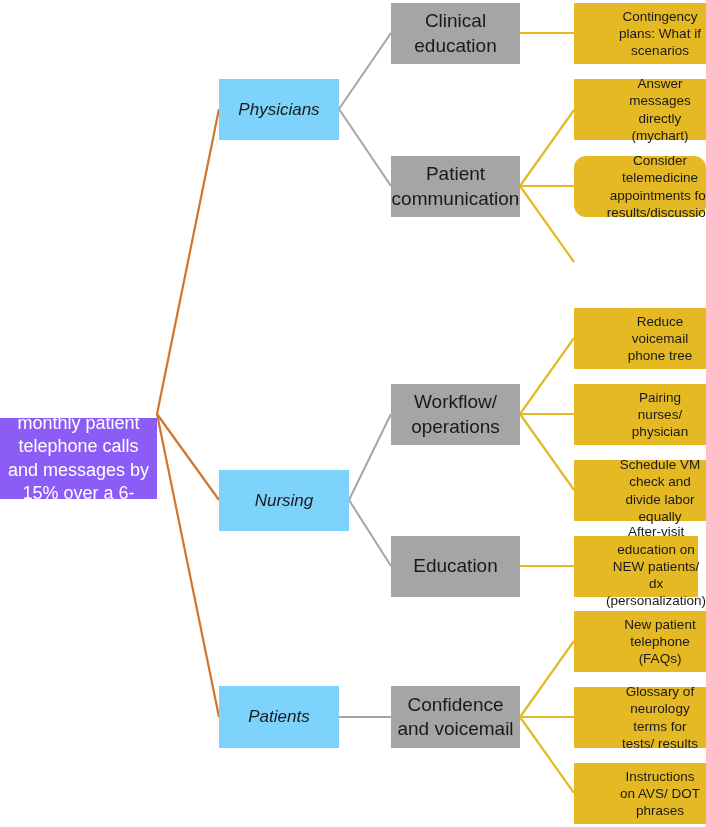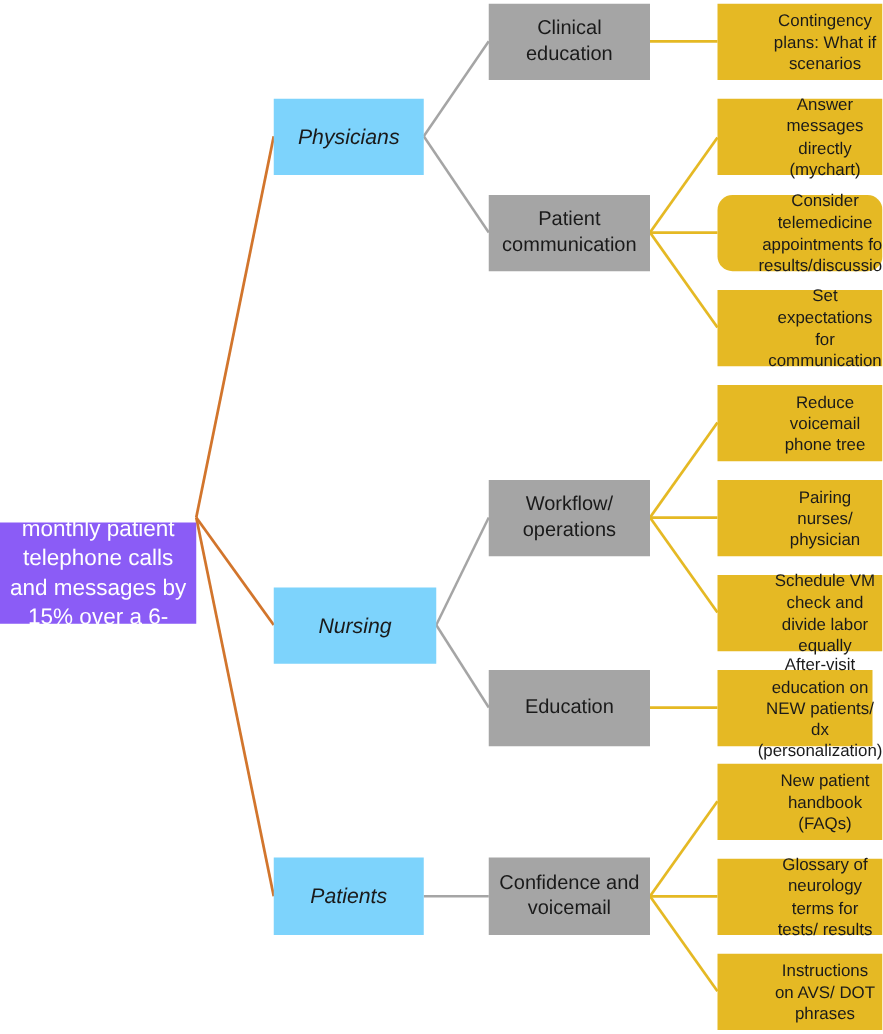--- a/index.html
+++ b/index.html
@@ -44,21 +44,21 @@
   }
   .node-group {
     background: #7dd3fc;
     color: #1a1a1a;
     font-size: 17px;
     font-style: italic;
   }
   .node-theme {
     background: #A5A5A5;
     color: #1a1a1a;
-    font-size: 16px;
+    font-size: 19px;
   }
   .node-idea {
     background: #E5B924;
     color: #1a1a1a;
     font-size: 13.5px;
     padding-left: 44px;
   }
 </style>
 </head>
 <body>
@@ -128,37 +128,34 @@
 
   <div class="node node-idea" style="left:574px; top:3px; width:132px; height:61px;">
     <span>Contingency plans: What if scenarios</span>
   </div>
   <div class="node node-idea" style="left:574px; top:79px; width:132px; height:61px;">
     <span>Answer messages directly (mychart)</span>
   </div>
   <div class="node node-idea" style="left:574px; top:156px; width:132px; height:61px;border-radius:12px;">
     <span>Consider telemedicine appointments for results/discussion</span>
   </div>
-  <div class="node node-idea" style="left:574px; top:232px; width:132px; height:61px;">
-    <span>Set expectations for communication</span>
-  </div>
   <div class="node node-idea" style="left:574px; top:308px; width:132px; height:61px;">
     <span>Reduce voicemail phone tree</span>
   </div>
   <div class="node node-idea" style="left:574px; top:384px; width:132px; height:61px;">
     <span>Pairing nurses/ physician</span>
   </div>
   <div class="node node-idea" style="left:574px; top:460px; width:132px; height:61px;">
     <span>Schedule VM check and divide labor equally</span>
   </div>
   <div class="node node-idea" style="left:574px; top:536px; width:124px; height:61px;">
     <span>After-visit education on NEW patients/ dx (personalization)</span>
   </div>
   <div class="node node-idea" style="left:574px; top:611px; width:132px; height:61px;">
-    <span>New patient handbook (FAQs)</span>
+    <span>New patient telephone (FAQs)</span>
   </div>
   <div class="node node-idea" style="left:574px; top:687px; width:132px; height:61px;">
     <span>Glossary of neurology terms for tests/ results</span>
   </div>
   <div class="node node-idea" style="left:574px; top:763px; width:132px; height:61px;">
     <span>Instructions on AVS/ DOT phrases</span>
   </div>
 
 </div>
 

